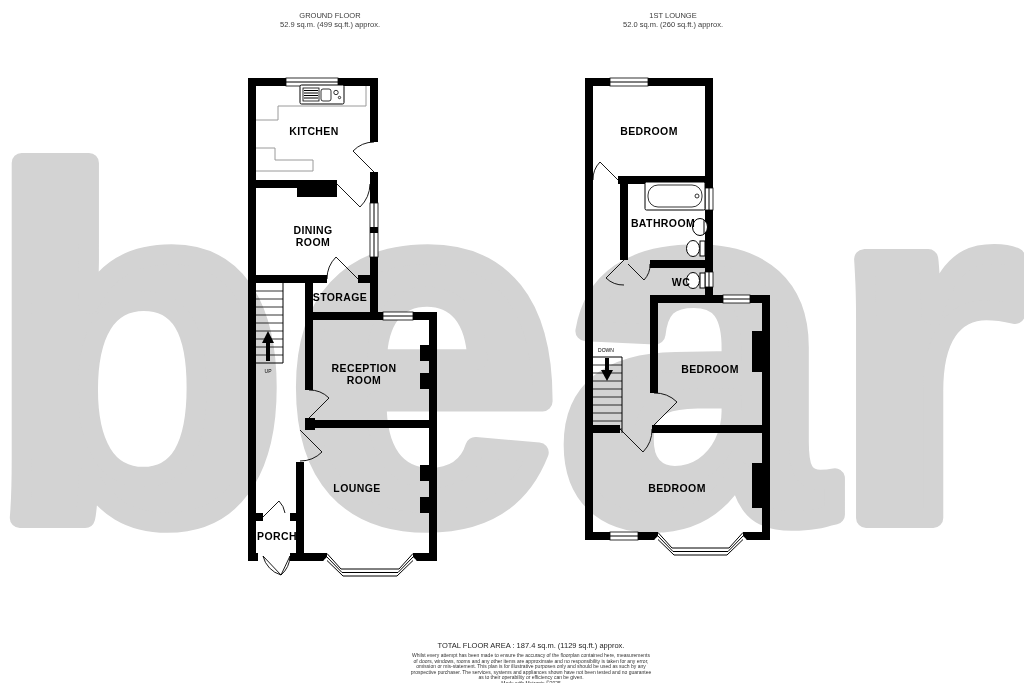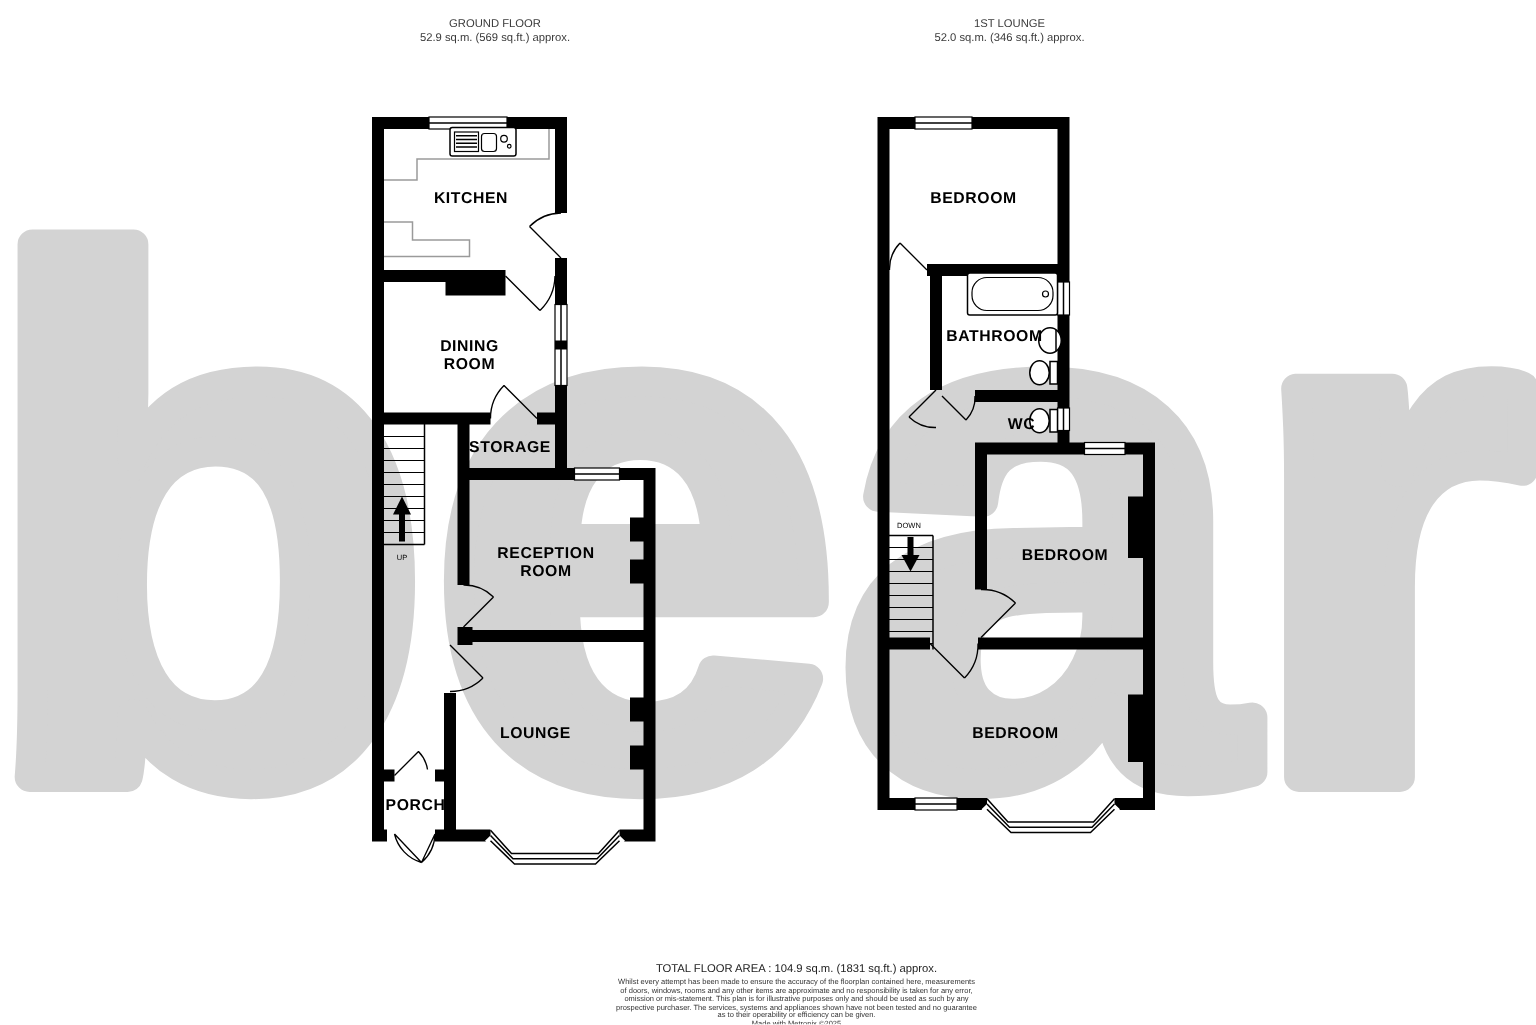--- a/index.html
+++ b/index.html
@@ -22,25 +22,25 @@
   .bay-under{stroke:#fff;stroke-width:10;fill:none;}
   .bay-line{stroke:#000;stroke-width:1;fill:none;}
 </style>
 </head>
 <body>
 
 <div id="stage">
 
   <div class="hdr" style="left:330px;top:11px;text-align:center;">
     <div>GROUND FLOOR</div>
-    <div>52.9 sq.m. (569 sq.ft.) approx.</div>
+    <div>52.9 sq.m. (499 sq.ft.) approx.</div>
   </div>
   <div class="hdr" style="left:673px;top:11px;">
     <div>1ST LOUNGE</div>
-    <div>52.0 sq.m. (346 sq.ft.) approx.</div>
+    <div>52.0 sq.m. (260 sq.ft.) approx.</div>
   </div>
 
   <svg width="1024" height="683" viewBox="0 0 1024 683">
 
     <text x="505" y="518" font-family="Liberation Sans, sans-serif" font-weight="bold" font-size="490" fill="#d3d3d3" stroke="#d3d3d3" stroke-width="20" stroke-linejoin="round" text-anchor="middle">bear</text>
 
     <g>
 
       <path class="wall" d="
         M248,78 h8 v483 h-8 z
@@ -237,21 +237,21 @@
       <text class="room-label" text-anchor="middle" x="649" y="135">BEDROOM</text>
       <text class="room-label" text-anchor="middle" x="663" y="227">BATHROOM</text>
       <text class="room-label" text-anchor="middle" x="681" y="286">WC</text>
       <text class="room-label" text-anchor="middle" x="710" y="373">BEDROOM</text>
       <text class="room-label" text-anchor="middle" x="677" y="492">BEDROOM</text>
       <text class="tiny-label" text-anchor="middle" x="606" y="352">DOWN</text>
     </g>
   </svg>
 
   <div class="footer" style="left:531px;top:641px;">
-    <div class="total">TOTAL FLOOR AREA : 104.9 sq.m. (1831 sq.ft.) approx.</div>
+    <div class="total">TOTAL FLOOR AREA : 187.4 sq.m. (1129 sq.ft.) approx.</div>
     <div class="disc">Whilst every attempt has been made to ensure the accuracy of the floorplan contained here, measurements</div>
     <div class="disc">of doors, windows, rooms and any other items are approximate and no responsibility is taken for any error,</div>
     <div class="disc">omission or mis-statement. This plan is for illustrative purposes only and should be used as such by any</div>
     <div class="disc">prospective purchaser. The services, systems and appliances shown have not been tested and no guarantee</div>
     <div class="disc">as to their operability or efficiency can be given.</div>
     <div class="disc">Made with Metropix ©2025</div>
   </div>
 
 </div>
 

